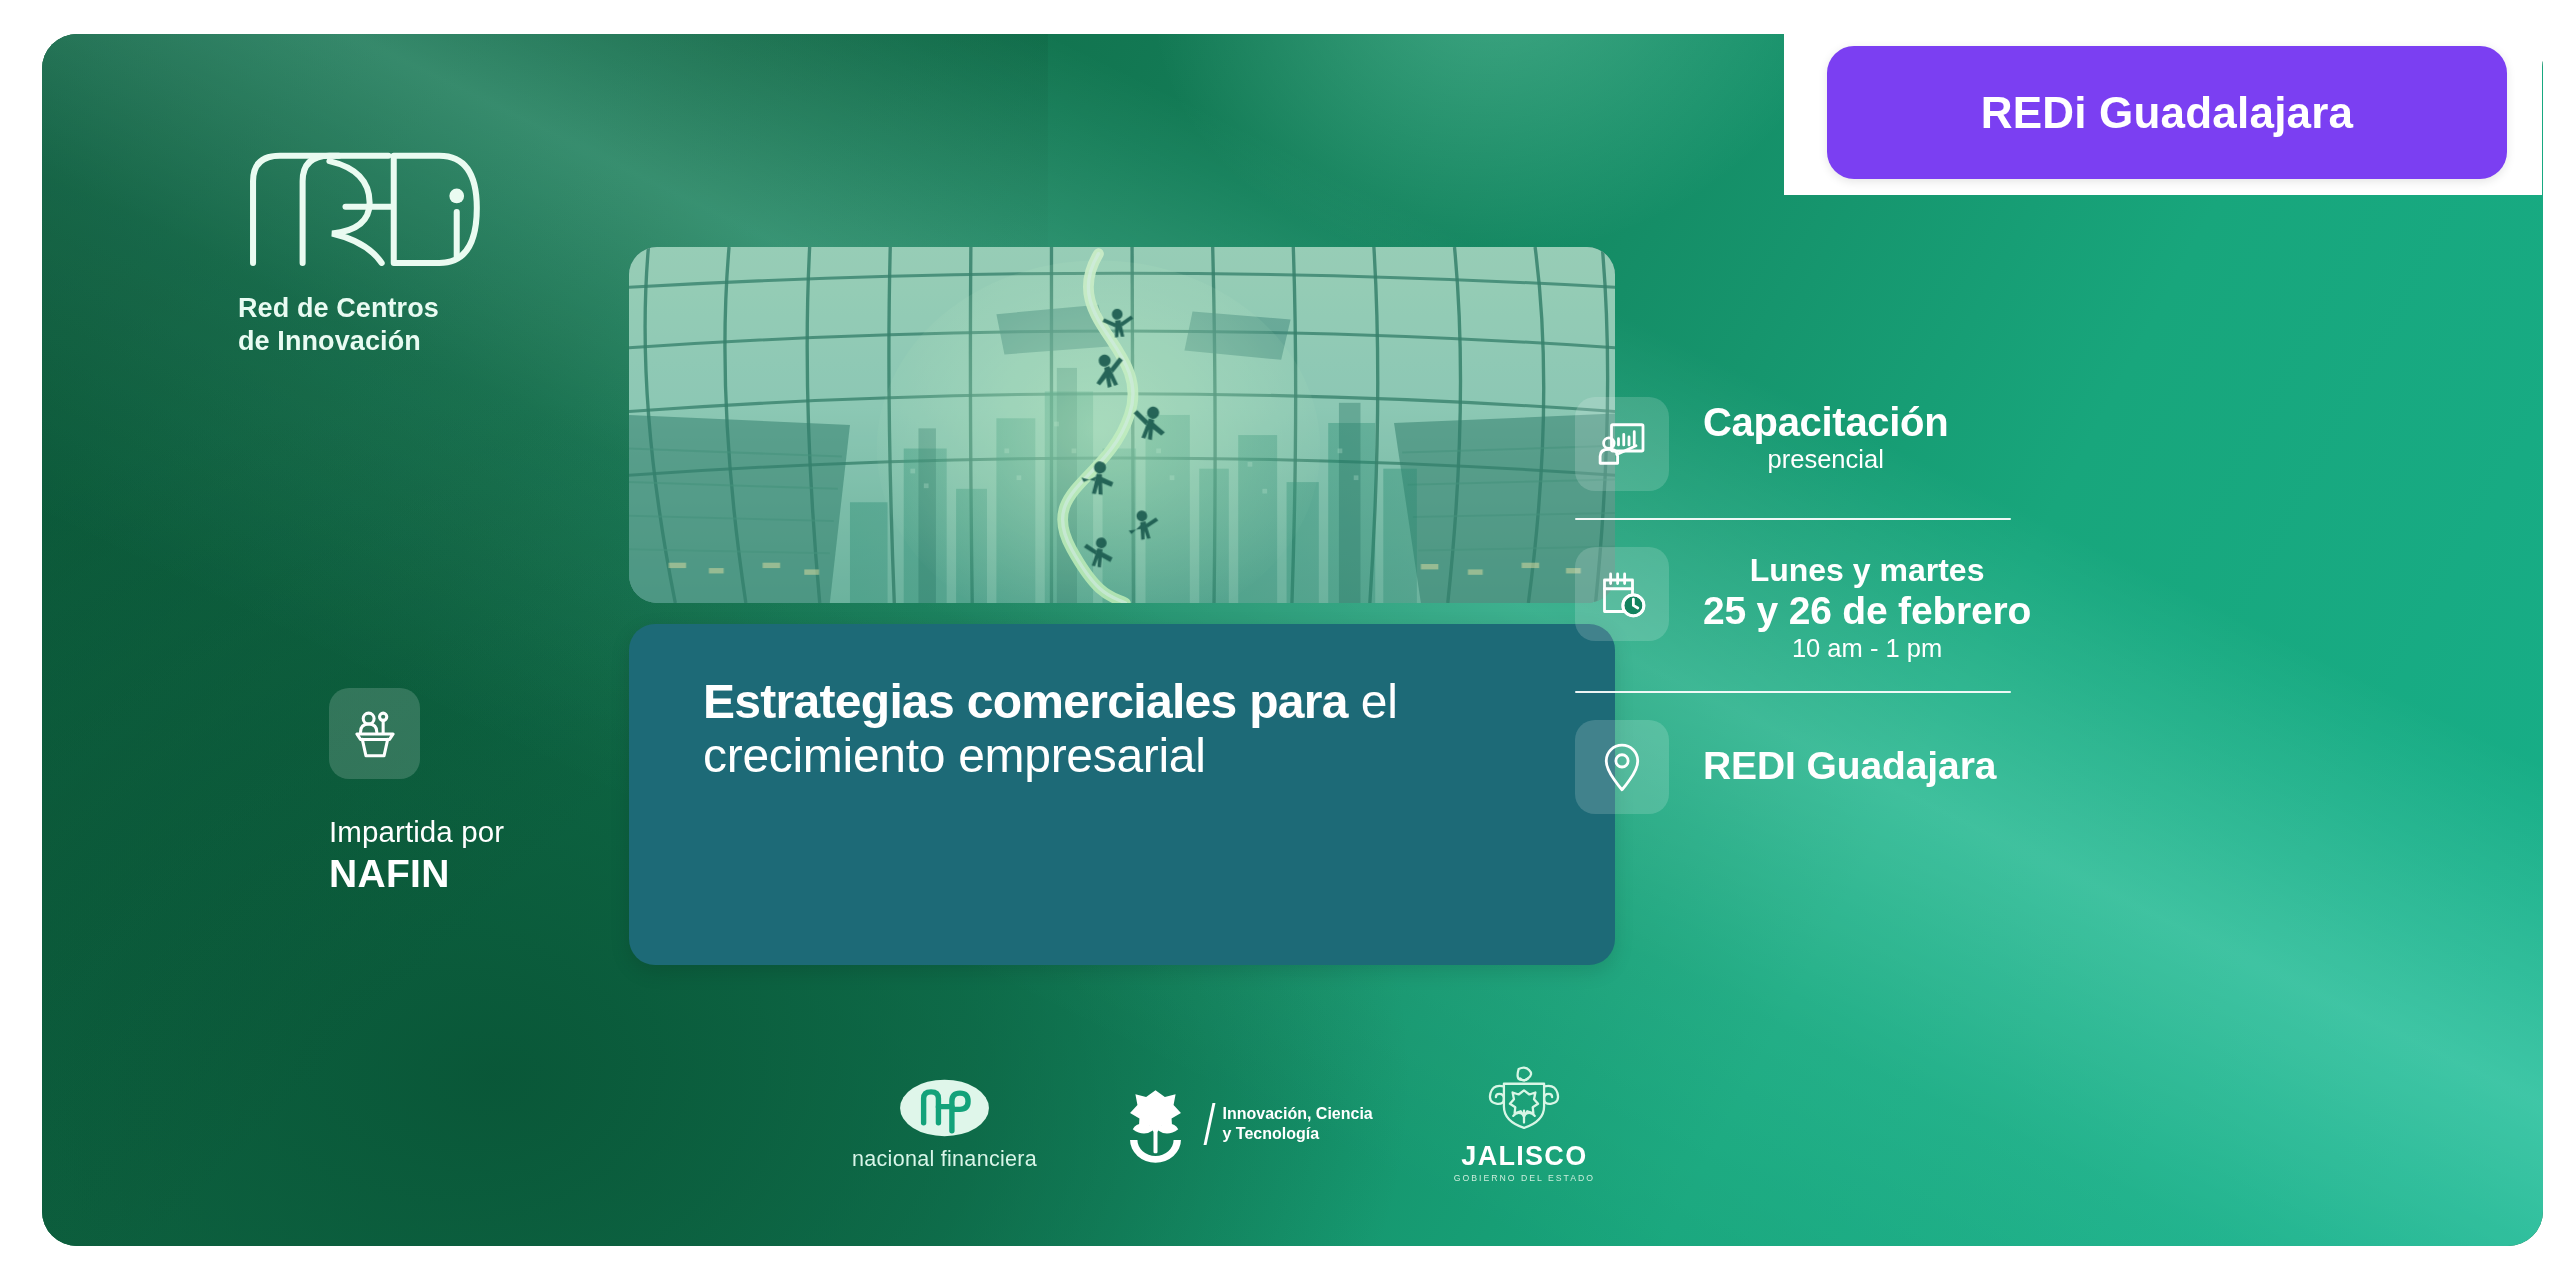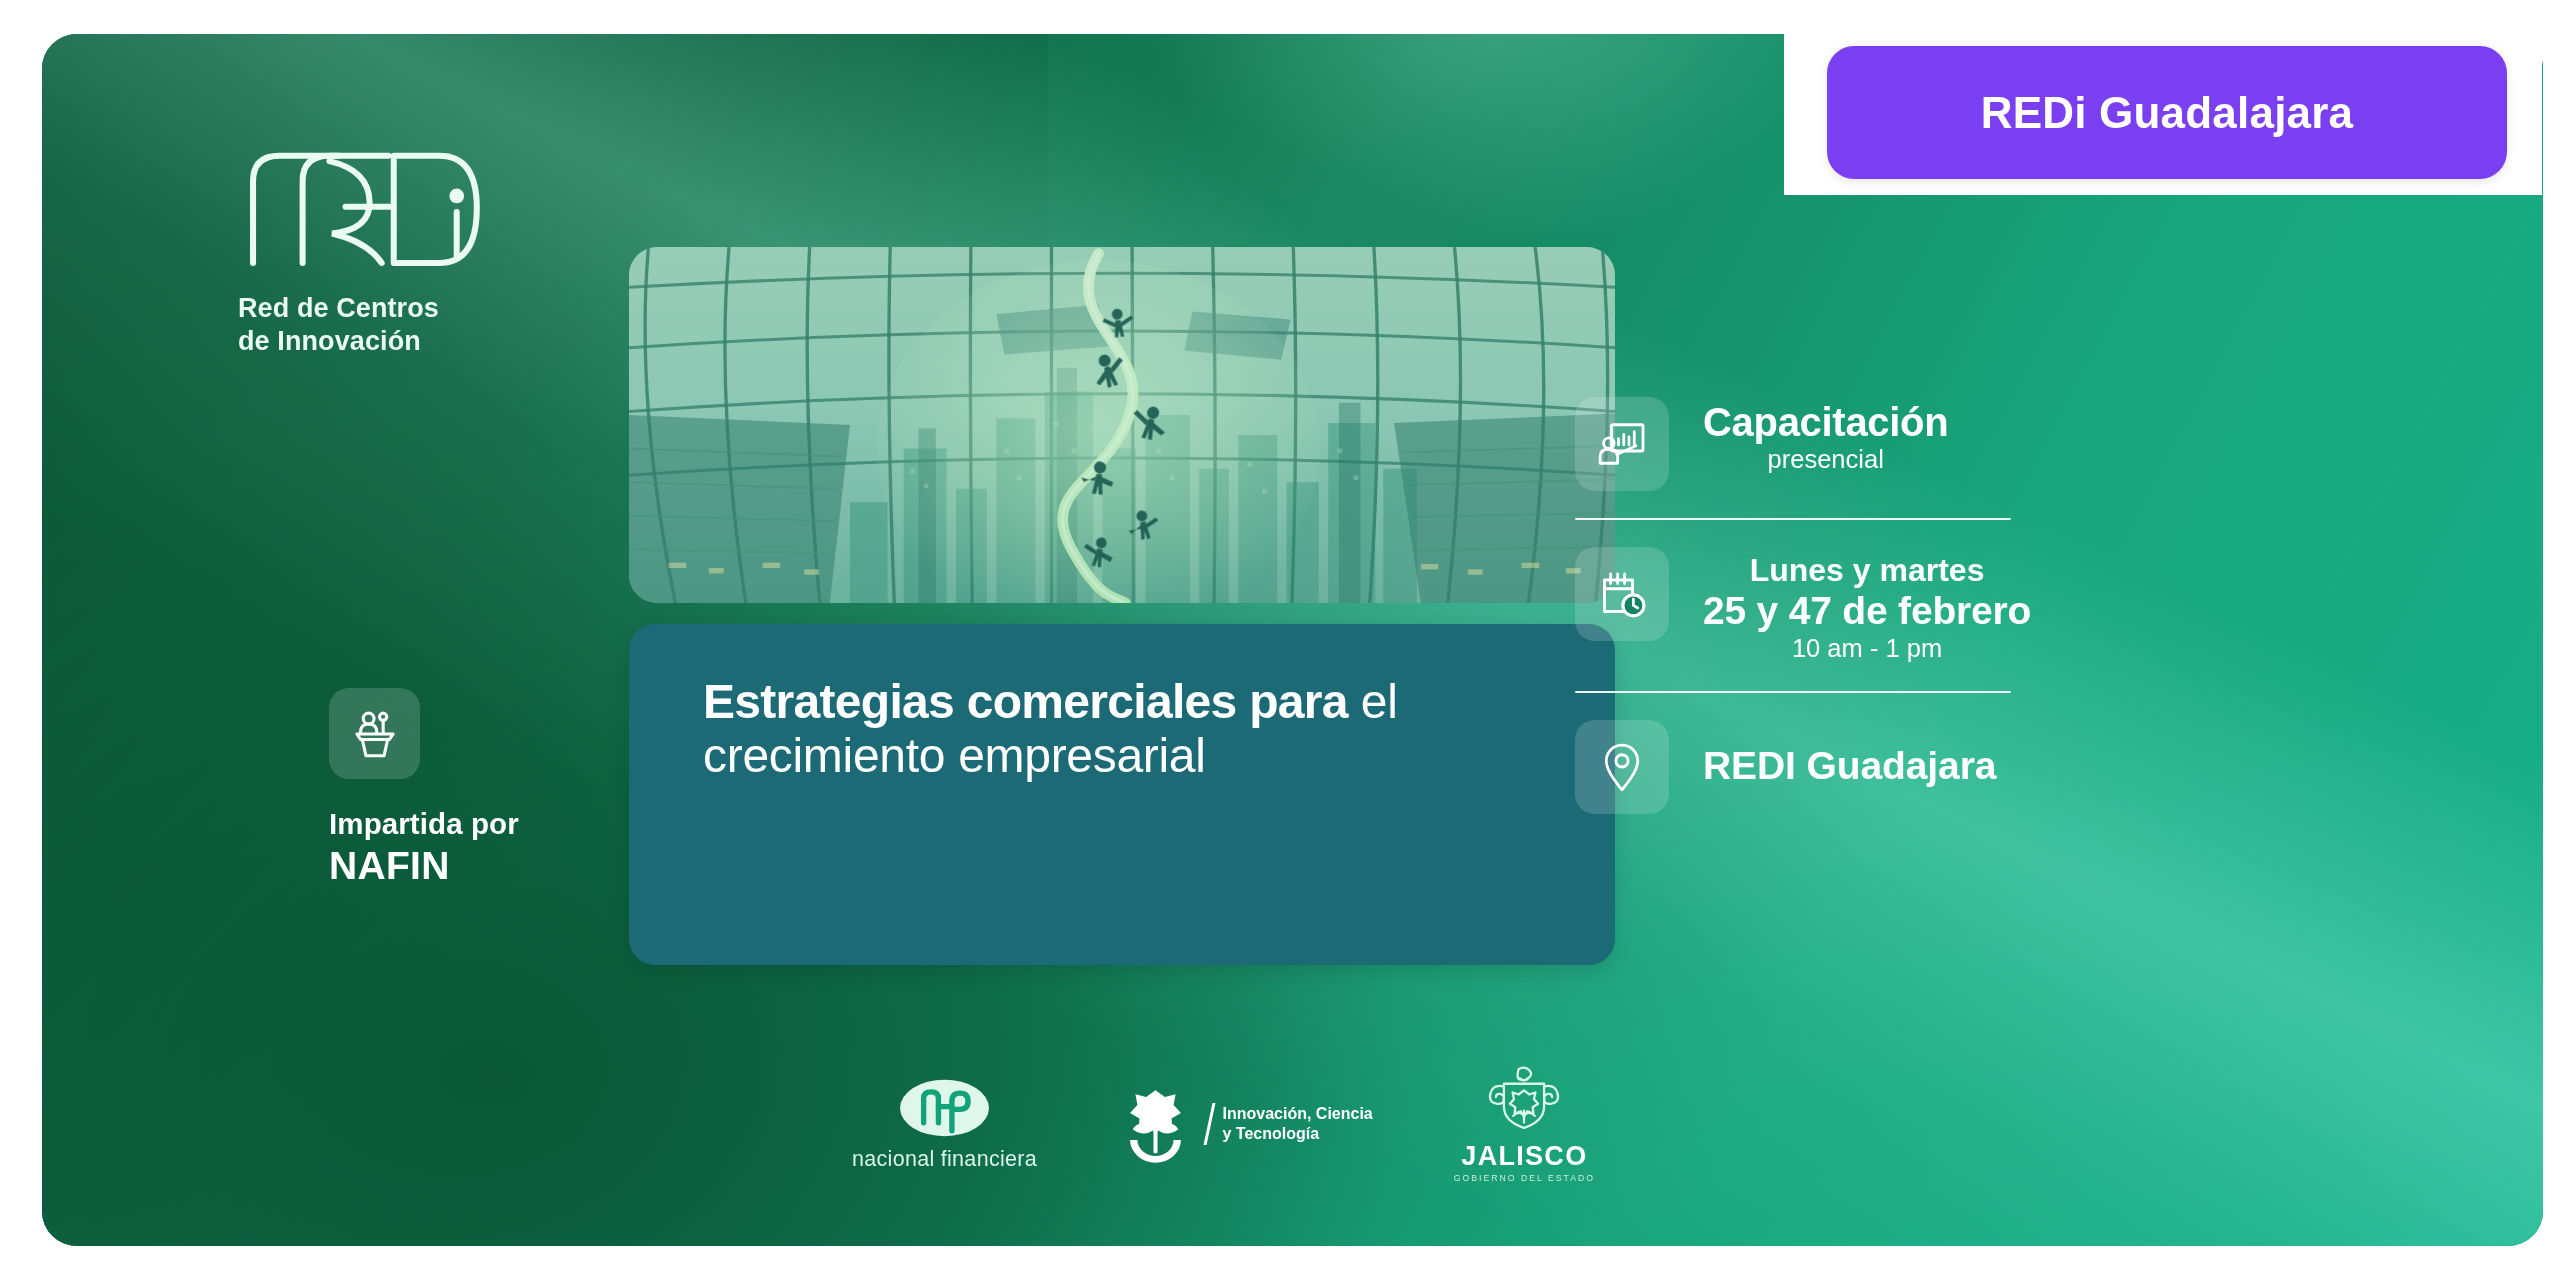--- a/index.html
+++ b/index.html
@@ -127,24 +127,24 @@
   .icon-tile {
     width: 91px;
     height: 91px;
     border-radius: 20px;
     background: rgba(255,255,255,0.16);
     display: flex;
     align-items: center;
     justify-content: center;
   }
   .impartida-line1 {
-    margin-top: 28px;
+    margin-top: 36px;
     color: #ffffff;
     font-size: 29.5px;
-    font-weight: bold;
+    font-weight: normal;
     letter-spacing: 0.1px;
     white-space: nowrap;
   }
   .impartida-line2 {
     margin-top: 2.7px;
     color: #ffffff;
     font-size: 39px;
     font-weight: bold;
     letter-spacing: 0.3px;
   }
@@ -553,21 +553,21 @@
         <path d="M12 16 L44 16 L44 52 L12 52 Z"></path>
         <path d="M12 26 L44 26"></path>
         <path d="M19 9 L19 20 M27 9 L27 20 M35 9 L35 20"></path>
         <circle cx="45" cy="45" r="12" fill="#14835f"></circle>
         <circle cx="45" cy="45" r="12"></circle>
         <path d="M45 38 L45 45 L50 48"></path>
       </svg>
     </div>
     <div class="info-text">
       <div class="info-med">Lunes y martes</div>
-      <div class="info-xl">25 y 47 de febrero</div>
+      <div class="info-xl">25 y 26 de febrero</div>
       <div class="info-small">10 am -  1 pm</div>
     </div>
   </div>
 
   <div class="divider"></div>
 
   <div class="info-row">
     <div class="info-tile">
       <svg width="56" height="56" viewBox="0 0 64 64" fill="none" stroke="#ffffff" stroke-width="3.2" stroke-linecap="round" stroke-linejoin="round">
         <path d="M32 58 C32 58 50 38 50 25 A18 18 0 0 0 14 25 C14 38 32 58 32 58 Z"></path>

